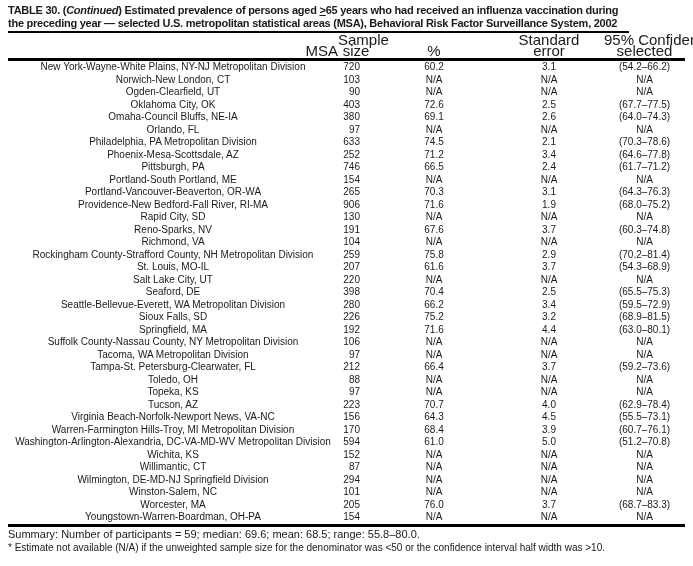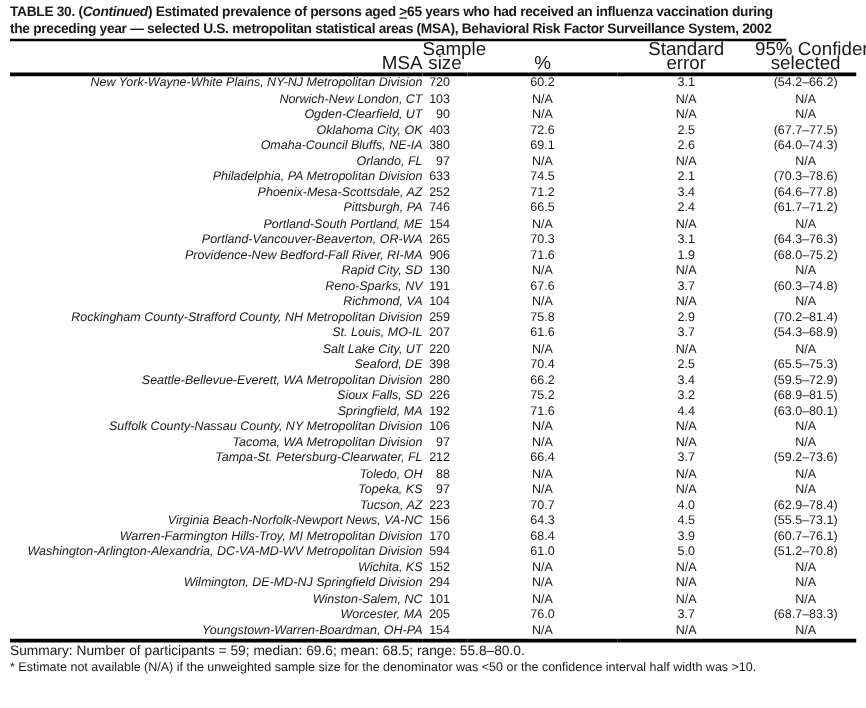--- a/index.html
+++ b/index.html
@@ -50,21 +50,21 @@
   thead th.num-h { text-align: center; }
 
   tbody td {
     font-size: 10px;
     line-height: 12.5px;
     height: 12.5px;
     padding: 0;
     white-space: nowrap;
     vertical-align: middle;
   }
-  tbody td.msa { text-align: right; overflow: visible; font-style: italic; }
+  tbody td.msa { text-align: center; overflow: visible; }
   tbody td.sample { text-align: right; padding-right: 14px; }
   tbody td.num { text-align: center; }
 
   
   .summary {
     font-size: 11px;
     line-height: 13px;
     padding-top: 1px;
   }
   .footnote {
@@ -324,20 +324,27 @@
           <td class="num">(51.2–70.8)</td>
         </tr>
         <tr>
           <td class="msa">Wichita, KS</td>
           <td class="sample">152</td>
           <td class="num">N/A</td>
           <td class="num">N/A</td>
           <td class="num">N/A</td>
         </tr>
         <tr>
+          <td class="msa">Willimantic, CT</td>
+          <td class="sample">87</td>
+          <td class="num">N/A</td>
+          <td class="num">N/A</td>
+          <td class="num">N/A</td>
+        </tr>
+        <tr>
           <td class="msa">Wilmington, DE-MD-NJ Springfield Division</td>
           <td class="sample">294</td>
           <td class="num">N/A</td>
           <td class="num">N/A</td>
           <td class="num">N/A</td>
         </tr>
         <tr>
           <td class="msa">Winston-Salem, NC</td>
           <td class="sample">101</td>
           <td class="num">N/A</td>

